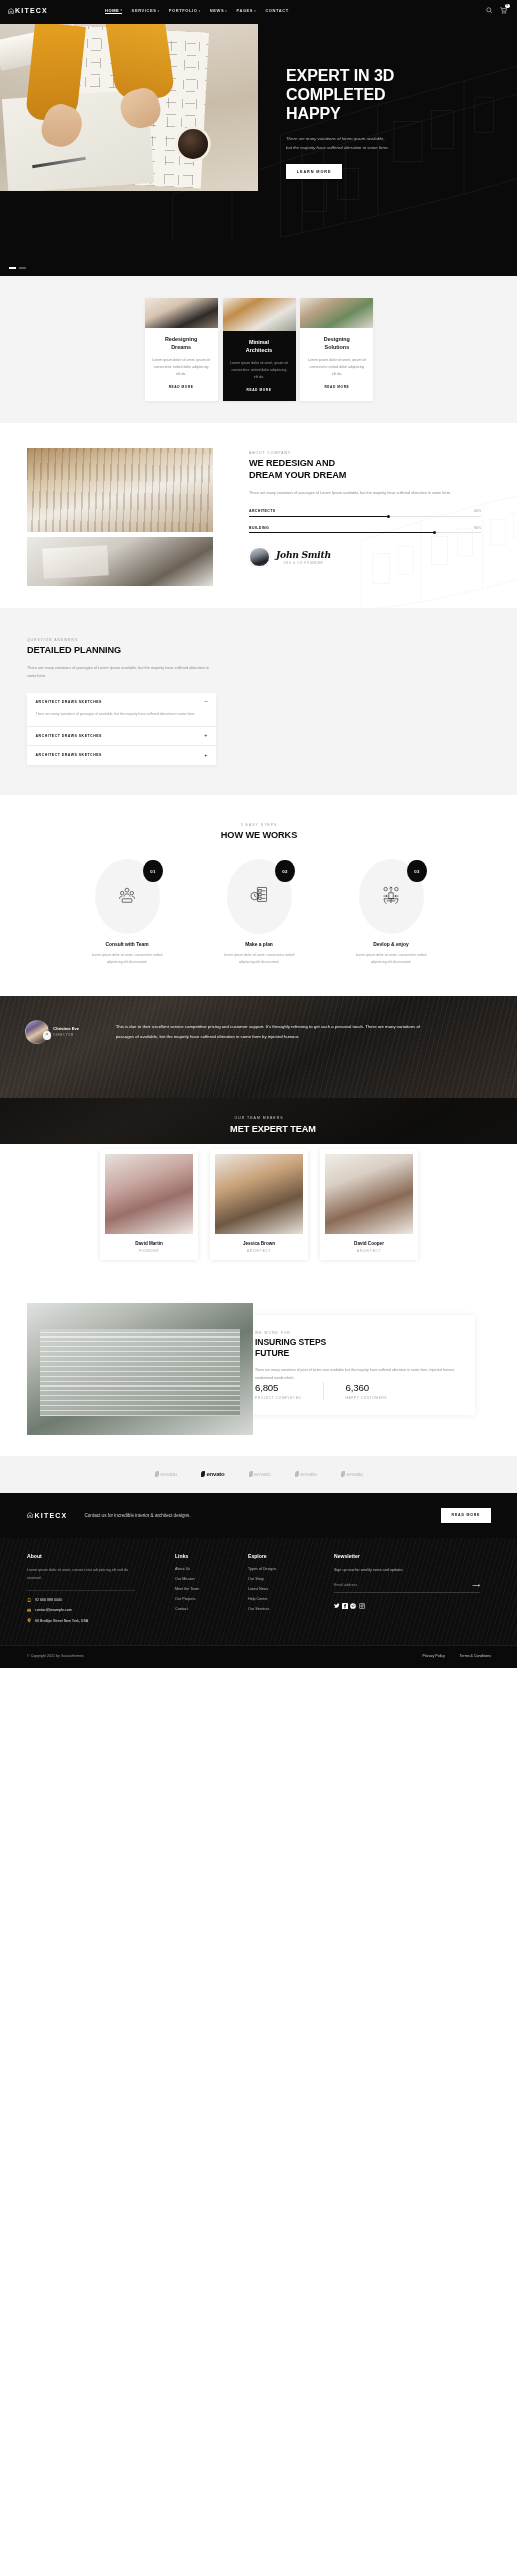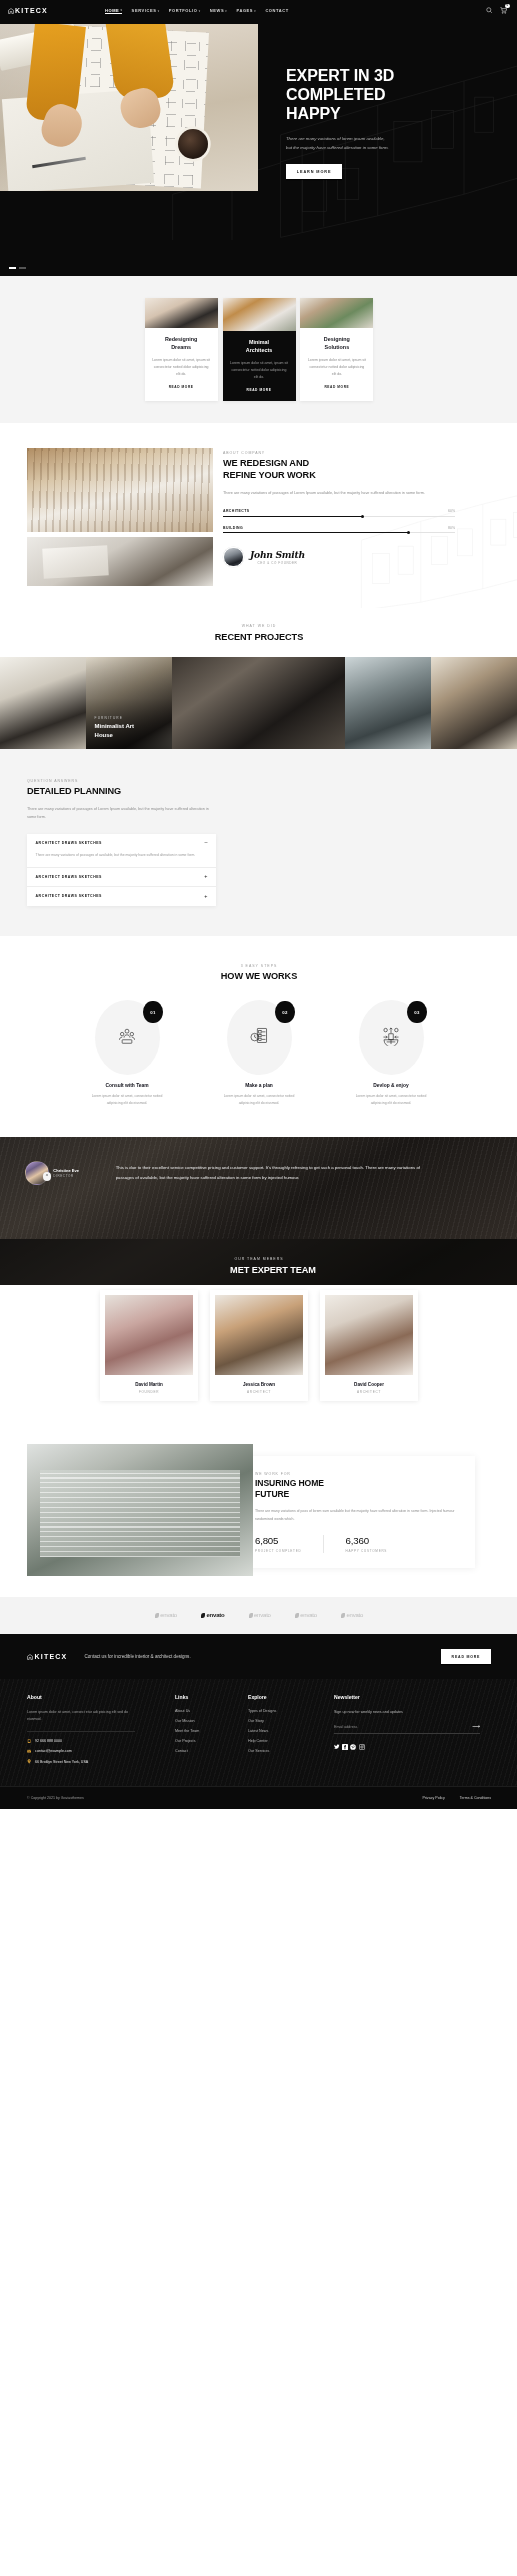--- a/index.html
+++ b/index.html
@@ -111,21 +111,21 @@
   .svc-text { margin-top:5.4px; font-size:3.5px; line-height:2.1; color:#8d8d8d; }
   .svc-card.dark .svc-text { color:#9b9b9b; }
   .svc-more {
     margin-top:6px; font-size:3.2px; font-weight:bold; letter-spacing:0.6px; color:#111;
     cursor:pointer; display:inline-block;
   }
   .svc-card.dark .svc-more { color:#fff; }
 
   
   .about { background:#fff; padding:25px 0 21.6px; position:relative; overflow:hidden; }
-  .about-wrap { display:flex; gap:2px; width:464px; margin:0 auto; }
+  .about-wrap { display:flex; gap:28px; width:464px; margin:0 auto; }
   .about-left { width:194px; position:relative; }
   .ab-img1 {
     width:186px; height:84px;
     background:linear-gradient(165deg,#b08d63 0%,#d9c6a8 28%,#f0ece5 55%,#c2ac8e 100%);
     position:relative; overflow:hidden;
   }
   .ab-img1::after {
     content:""; position:absolute; inset:0;
     background:repeating-linear-gradient(92deg, rgba(90,60,30,.22) 0 1.6px, transparent 1.6px 7px);
   }
@@ -293,21 +293,21 @@
     background:
       repeating-linear-gradient(0deg, rgba(255,255,255,.55) 0 1.1px, transparent 1.1px 4.9px),
       linear-gradient(160deg,#cfd4cf,#8e968d);
   }
   .ins-card {
     width:237px; background:#fff; box-shadow:0 1.1px 7.5px rgba(0,0,0,.08);
     margin-left:-15px; margin-top:12px; padding:16px 17px 15px; align-self:flex-start;
   }
   .ins-card .h2 { font-size:8.6px; }
   .ins-card .lead { font-size:3.5px; line-height:2.1; }
-  .stats { margin-top:12px; display:flex; }
+  .stats { display:flex; }
   .stat { padding-right:21.6px; }
   .stat + .stat { border-left:0.5px solid #e6e6e6; padding-left:21.6px; padding-right:0; }
   .stat-num { font-size:9.7px; font-weight:500; color:#111; letter-spacing:-0.2px; }
   .stat-lbl { margin-top:3.2px; font-size:3.1px; letter-spacing:0.7px; color:#a3a3a3; }
 
   
   .brands { background:#f3f3f3; padding:15px 0 16px; }
   .brand-row { display:flex; justify-content:center; align-items:center; gap:24px; }
   .brand {
     display:flex; align-items:center; gap:1.1px; color:#bdbdbd;
@@ -532,21 +532,21 @@
     </svg>
     <div class="about-wrap">
       <div class="about-left">
         <div class="ab-img1"></div>
         <div class="ab-img2"></div>
       </div>
       <div class="about-right">
         <div class="eyebrow">ABOUT COMPANY</div>
         <h2 class="h2">
           <span>WE REDESIGN AND</span><br>
-          <span>REFINE YOUR WORK</span>
+          <span>DREAM YOUR DREAM</span>
         </h2>
         <p class="lead">There are many variations of passages of Lorem Ipsum available, but the majority have suffered alteration in some form.</p>
 
         <div class="skills">
           <div class="skill">
             <div class="skill-top">
               <span class="skill-name">ARCHITECTS</span>
               <span class="skill-pct">60%</span>
             </div>
             <div class="skill-bar">
@@ -568,41 +568,20 @@
           <div class="sign-ava"></div>
           <div class="sign-txt">
             <div class="sign-name">John Smith</div>
             <div class="sign-role">CEO &amp; CO FOUNDER</div>
           </div>
         </div>
       </div>
     </div>
   </section>
 
-  <section class="projects">
-    <div class="sec-head">
-      <div class="eyebrow">WHAT WE DID</div>
-      <h2 class="h2">RECENT PROJECTS</h2>
-    </div>
-    <div class="proj-grid">
-      <div class="proj-col p1"></div>
-      <div class="proj-col p2">
-        <div class="proj-overlay">
-          <div class="proj-cat">FURNITURE</div>
-          <div class="proj-name">
-            <span>Minimalist Art</span><br>
-            <span>House</span>
-          </div>
-        </div>
-      </div>
-      <div class="proj-col p3"></div>
-      <div class="proj-col p4"></div>
-      <div class="proj-col p5"></div>
-    </div>
-  </section>
 
   <section class="planning">
     <div class="plan-inner">
       <div class="plan-left">
         <div class="eyebrow">QUESTION ANSWERS</div>
         <h2 class="h2">DETAILED PLANNING</h2>
         <p class="lead">There are many variations of passages of Lorem Ipsum available, but the majority have suffered alteration in some form.</p>
 
         <div class="accordion">
           <div class="acc-item">
@@ -754,21 +733,21 @@
       </div>
     </div>
   </section>
 
   <section class="insuring">
     <div class="ins-wrap">
       <div class="ins-img"></div>
       <div class="ins-card">
         <div class="eyebrow">WE WORK FOR</div>
         <h2 class="h2">
-          <span>INSURING HOME</span><br>
+          <span>INSURING STEPS</span><br>
           <span>FUTURE</span>
         </h2>
         <p class="lead">There are many variations of pass of lorem sum available but the majority have suffered alteration in some form. Injected humour randomised words which.</p>
         <div class="stats">
           <div class="stat">
             <div class="stat-num">6,805</div>
             <div class="stat-lbl">PROJECT COMPLETED</div>
           </div>
           <div class="stat">
             <div class="stat-num">6,360</div>

